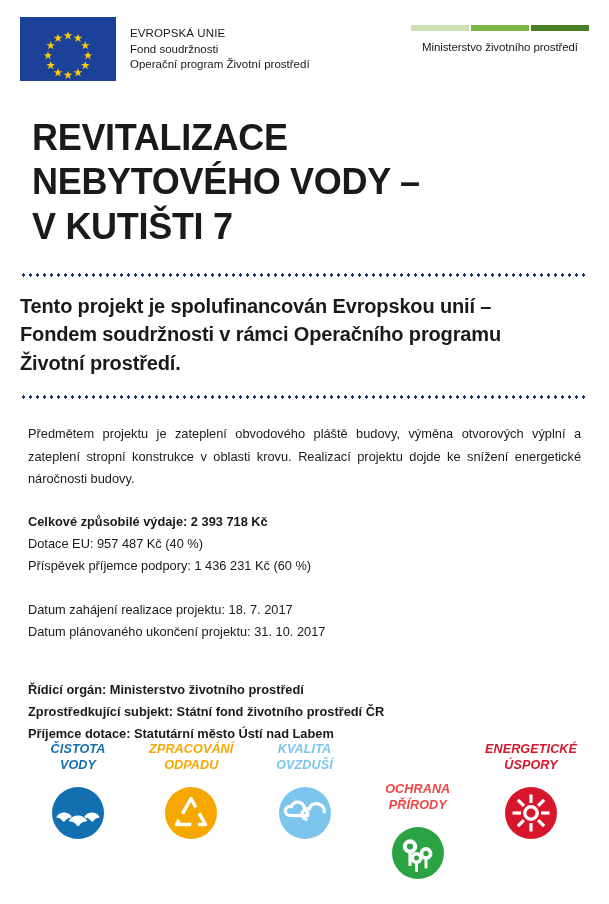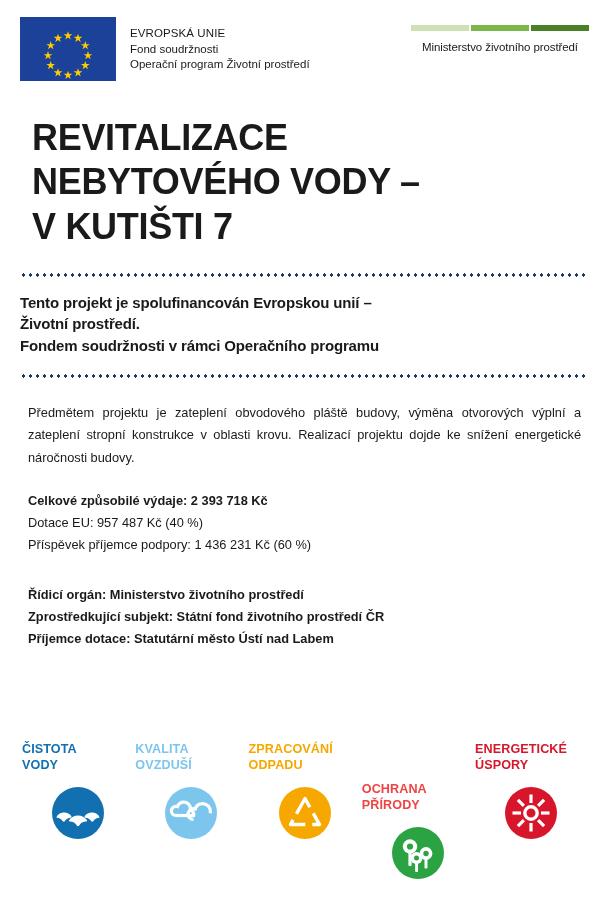--- a/index.html
+++ b/index.html
@@ -94,21 +94,21 @@
     background-size: 7px 4px;
     background-repeat: repeat-x;
     background-position: 0 center;
   }
   .dotted.top { margin-top: 21px; }
   .dotted.bottom { margin-top: 18px; }
 
   
   .statement {
     padding: 15px 20px 0 20px;
-    font-size: 15px;
+    font-size: 20px;
     font-weight: 700;
     line-height: 1.42;
     color: #1a1a1a;
     letter-spacing: -.15px;
   }
   .statement .ln { display: block; white-space: nowrap; }
 
   
   .content { padding: 0 28px; }
   .para {
@@ -120,36 +120,37 @@
   }
   .facts {
     margin-top: 21px;
     font-size: 12.8px;
     line-height: 1.72;
     color: #1a1a1a;
   }
   .facts .row { display: block; white-space: nowrap; }
   .facts .row.b { font-weight: 700; }
   .facts.group2 { margin-top: 22px; }
-  .facts.group3 { margin-top: 28px; }
+  .facts.group3 { margin-top: 36px; }
 
   
   .icons {
     position: absolute;
     left: 0;
     right: 0;
     bottom: 22px;
     display: flex;
     justify-content: space-between;
     padding: 0 22px;
     box-sizing: border-box;
   }
   .icon-item {
     width: 112px;
-    text-align: left;
+    text-align: center;
+    font-style: italic;
   }
   .icon-label {
     font-size: 12.6px;
     font-weight: 700;
     line-height: 1.28;
     letter-spacing: .1px;
     margin-bottom: 11px;
   }
   .icon-label .ln { display: block; }
   .icon-art { height: 58px; display: flex; align-items: center; justify-content: center; }
@@ -201,36 +202,40 @@
 <h1 class="title">
   <span class="ln">REVITALIZACE</span>
   <span class="ln">NEBYTOVÉHO VODY –</span>
   <span class="ln">V KUTIŠTI 7</span>
 </h1>
 
 <div class="dotted top"></div>
 
 <div class="statement">
   <span class="ln">Tento projekt je spolufinancován Evropskou unií –</span>
+  <span class="ln">Fondem soudržnosti v rámci Operačního programu</span>
   <span class="ln">Životní prostředí.</span>
-  <span class="ln">Fondem soudržnosti v rámci Operačního programu</span>
 </div>
 
 <div class="dotted bottom"></div>
 
 <div class="content">
 
   <p class="para">Předmětem projektu je zateplení obvodového pláště budovy, výměna otvorových výplní a zateplení stropní konstrukce v oblasti krovu. Realizací projektu dojde ke snížení energetické náročnosti budovy.</p>
 
   <div class="facts">
     <span class="row b">Celkové způsobilé výdaje: 2 393 718 Kč</span>
     <span class="row">Dotace EU: 957 487 Kč (40 %)</span>
     <span class="row">Příspěvek příjemce podpory: 1 436 231 Kč (60 %)</span>
   </div>
 
+  <div class="facts group2">
+    <span class="row">Datum zahájení realizace projektu: 18. 7. 2017</span>
+    <span class="row">Datum plánovaného ukončení projektu: 31. 10. 2017</span>
+  </div>
 
   <div class="facts group3">
     <span class="row b">Řídicí orgán: Ministerstvo životního prostředí</span>
     <span class="row b">Zprostředkující subjekt: Státní fond životního prostředí ČR</span>
     <span class="row b">Příjemce dotace: Statutární město Ústí nad Labem</span>
   </div>
 
 </div>
 
 <div class="icons">
@@ -246,45 +251,45 @@
         <g fill="#ffffff">
           <path d="M28 30.5c3.6 0 6.8 1.7 8.8 4.4.5.7.1 1.7-.8 1.7-2.9 0-5.4 1.6-6.8 4-.5.9-1.9.9-2.4 0-1.4-2.4-3.9-4-6.8-4-.9 0-1.3-1-.8-1.7 2-2.7 5.2-4.4 8.8-4.4z"></path>
           <path d="M14.2 27.5c2.9 0 5.5 1.4 7.1 3.6.5.7.1 1.7-.8 1.7-2.4 0-4.4 1.3-5.6 3.3-.5.9-1.8.9-2.3 0-1.2-2-3.2-3.3-5.6-3.3-.2 0-.4-.1-.5-.2.6-2.9 3.8-5.1 7.7-5.1z"></path>
           <path d="M41.8 27.5c3.9 0 7.1 2.2 7.7 5.1-.1.1-.3.2-.5.2-2.4 0-4.4 1.3-5.6 3.3-.5.9-1.8.9-2.3 0-1.2-2-3.2-3.3-5.6-3.3-.9 0-1.3-1-.8-1.7 1.6-2.2 4.2-3.6 7.1-3.6z"></path>
         </g>
       </svg>
     </div>
   </div>
 
   <div class="icon-item">
+    <div class="icon-label" style="color: rgb(246, 168, 0);">
+      <span class="ln">ZPRACOVÁNÍ</span>
+      <span class="ln">ODPADU</span>
+    </div>
+    <div class="icon-art">
+      <svg width="56" height="56" viewBox="0 0 56 56" aria-hidden="true">
+        <circle cx="28" cy="28" r="26" fill="#f6a800"></circle>
+        <path d="M28 13.5 L42.5 39.5 L13.5 39.5 Z" fill="none" stroke="#ffffff" stroke-width="3.4" stroke-linejoin="round" stroke-dasharray="20 7" stroke-dashoffset="10"></path>
+      </svg>
+    </div>
+  </div>
+
+  <div class="icon-item">
     <div class="icon-label" style="color: rgb(124, 198, 238);">
       <span class="ln">KVALITA</span>
       <span class="ln">OVZDUŠÍ</span>
     </div>
     <div class="icon-art">
       <svg width="56" height="56" viewBox="0 0 56 56" aria-hidden="true">
         <circle cx="28" cy="28" r="26" fill="#7cc6ee"></circle>
         <g fill="none" stroke="#ffffff" stroke-width="3.2">
           <path d="M13 30.5c-2.5 0-4.6-2-4.6-4.6s2.1-4.6 4.6-4.6c.5 0 1 .1 1.5.3.9-2.6 3.4-4.5 6.3-4.5 3.7 0 6.7 3 6.7 6.7 0 .5-.1 1-.2 1.5 2 .4 3.5 2.2 3.5 4.3 0 .3 0 .6-.1.9"></path>
           <path d="M30.5 34.5c-3 0-5.4-2.4-5.4-5.4s2.4-5.4 5.4-5.4c.6 0 1.2.1 1.7.3 1.1-3.1 4-5.3 7.4-5.3 4.3 0 7.8 3.5 7.8 7.8 0 .6-.1 1.2-.2 1.8"></path>
           <path d="M13 30.5h19"></path>
         </g>
-      </svg>
-    </div>
-  </div>
-
-  <div class="icon-item">
-    <div class="icon-label" style="color: rgb(246, 168, 0);">
-      <span class="ln">ZPRACOVÁNÍ</span>
-      <span class="ln">ODPADU</span>
-    </div>
-    <div class="icon-art">
-      <svg width="56" height="56" viewBox="0 0 56 56" aria-hidden="true">
-        <circle cx="28" cy="28" r="26" fill="#f6a800"></circle>
-        <path d="M28 13.5 L42.5 39.5 L13.5 39.5 Z" fill="none" stroke="#ffffff" stroke-width="3.4" stroke-linejoin="round" stroke-dasharray="20 7" stroke-dashoffset="10"></path>
       </svg>
     </div>
   </div>
 
   <div class="icon-item">
     <div class="icon-label" style="color: #ef4444; margin-top: 40px;">
       <span class="ln">OCHRANA</span>
       <span class="ln">PŘÍRODY</span>
     </div>
     <div class="icon-art">

